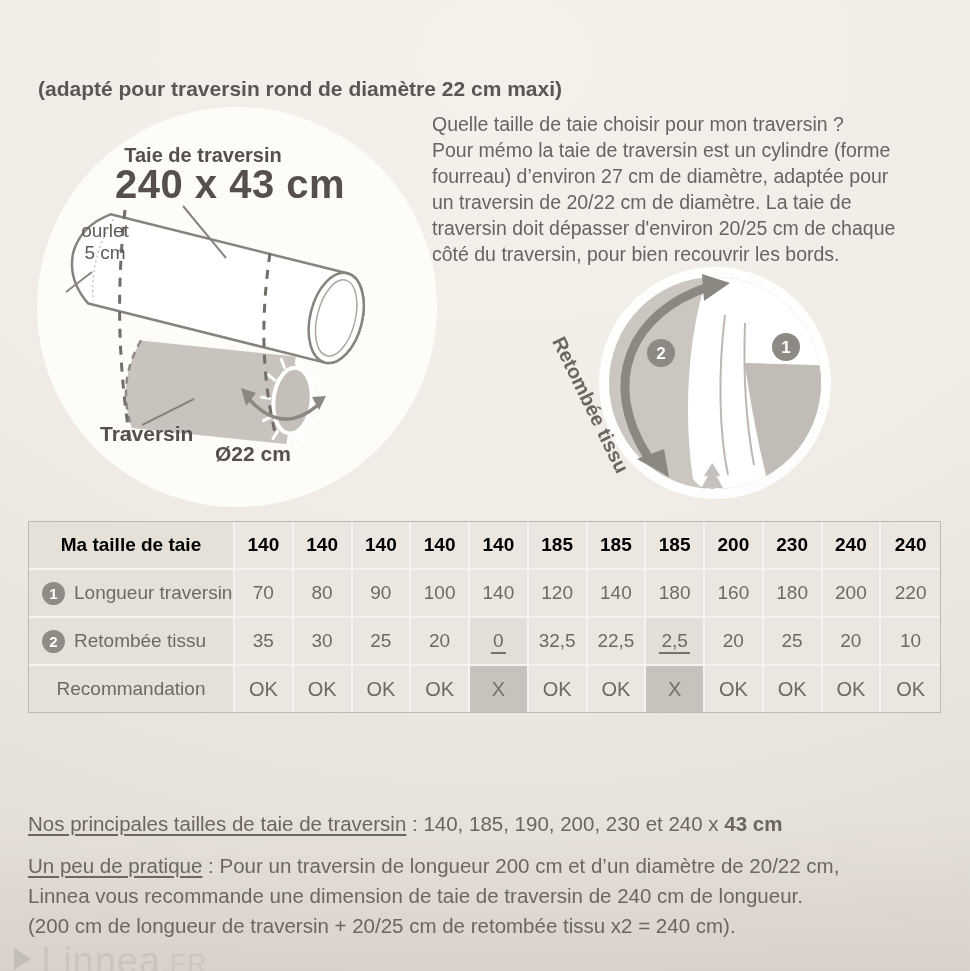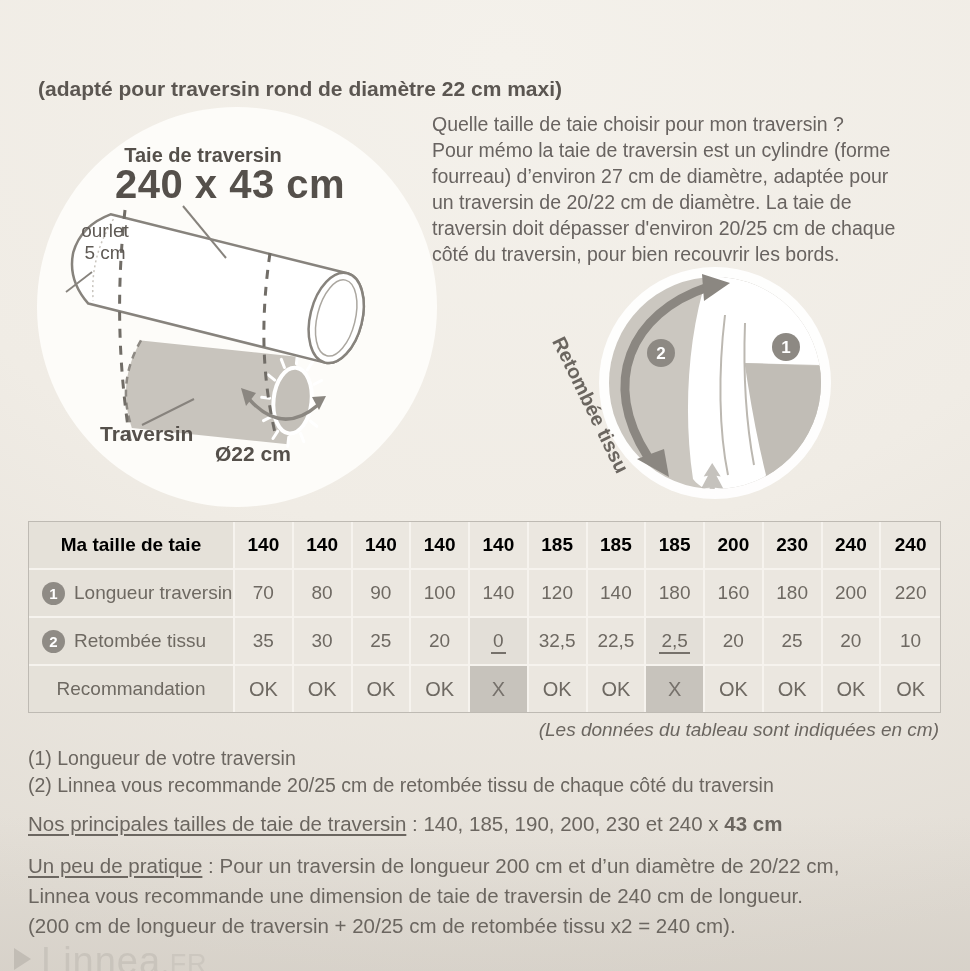--- a/index.html
+++ b/index.html
@@ -254,26 +254,21 @@
         <td class="x">X</td>
         <td class="ok">OK</td>
         <td class="ok">OK</td>
         <td class="ok">OK</td>
         <td class="ok">OK</td>
       </tr>
     </tbody>
       </table>
   </div>
 
-  <div class="abs tbl-caption">(Les données du tableau sont indiquées en cm)</div>
-
-  <div class="abs footnotes">
-    <div>(1) Longueur de votre traversin</div>
-    <div>(2) Linnea vous recommande 20/25 cm de retombée tissu de chaque côté du traversin</div>
-  </div>
+
 
   <div class="abs sizes-line"><span class="ul">Nos principales tailles de taie de traversin</span><span> : 140, 185, 190, 200, 230 et 240 x </span><span class="b">43 cm</span></div>
 
   <div class="abs practice"><span class="ul">Un peu de pratique</span><span class="pre"> : Pour un traversin de longueur 200 cm et d’un diamètre de 20/22 cm,
 Linnea vous recommande une dimension de taie de traversin de 240 cm de longueur.
 (200 cm de longueur de traversin + 20/25 cm de retombée tissu  x2 = 240 cm).</span></div>
 
   <div class="abs watermark">
     <span class="wm-icon"></span>
     <span>Linnea</span>

